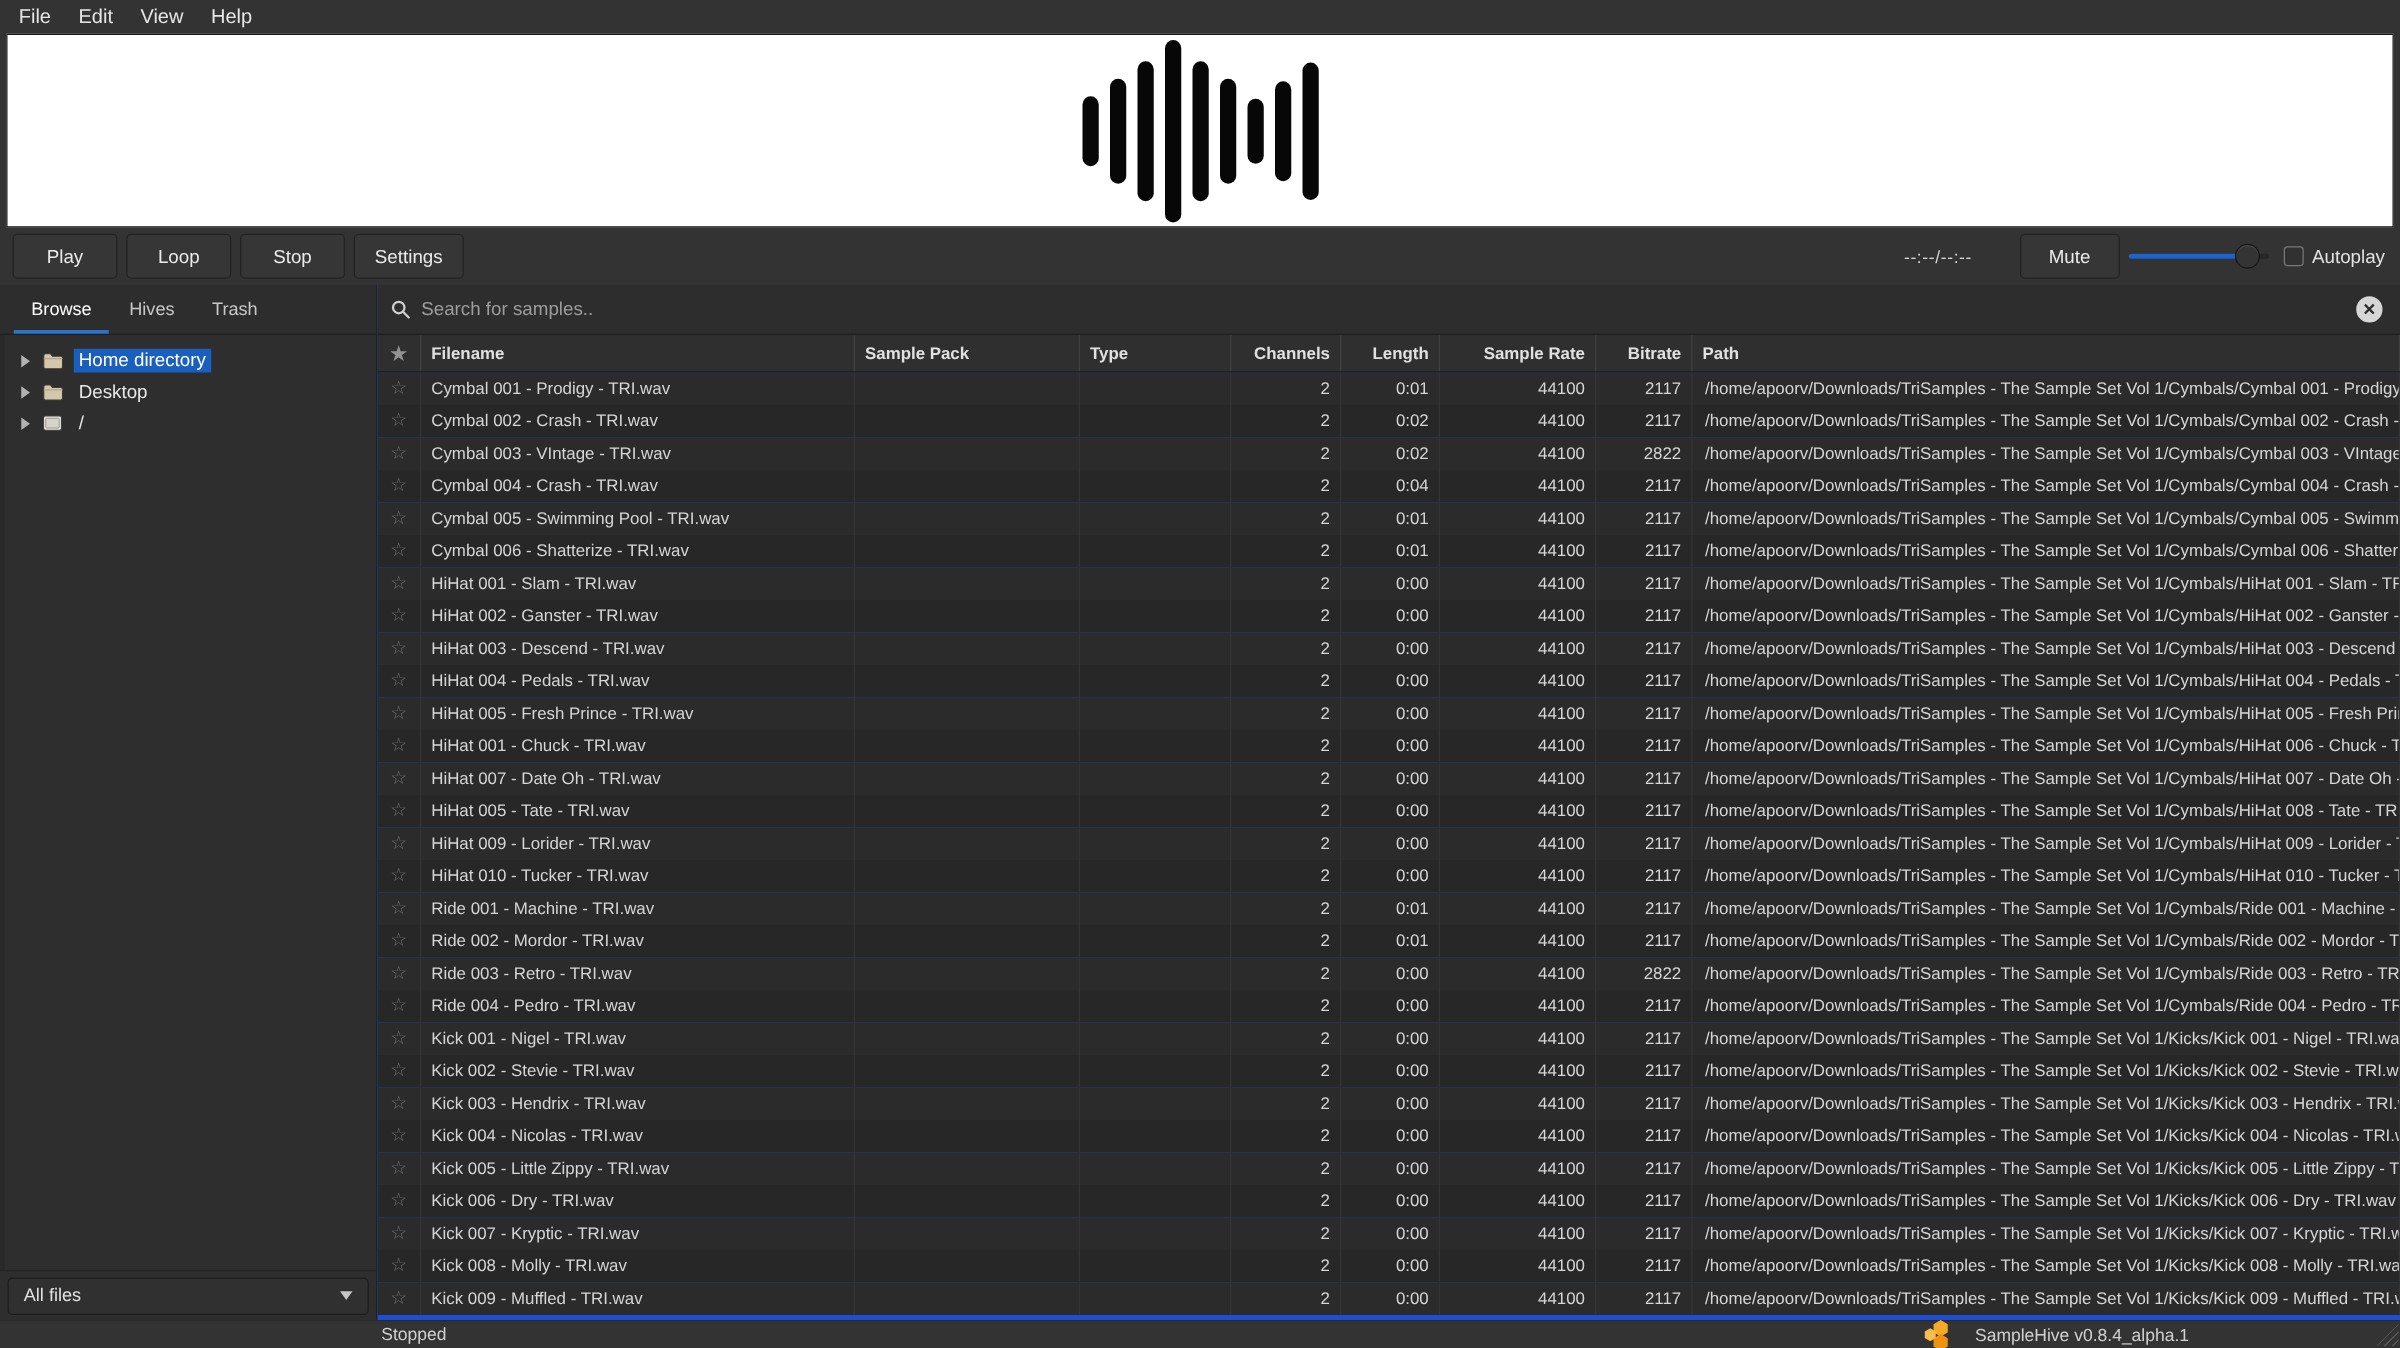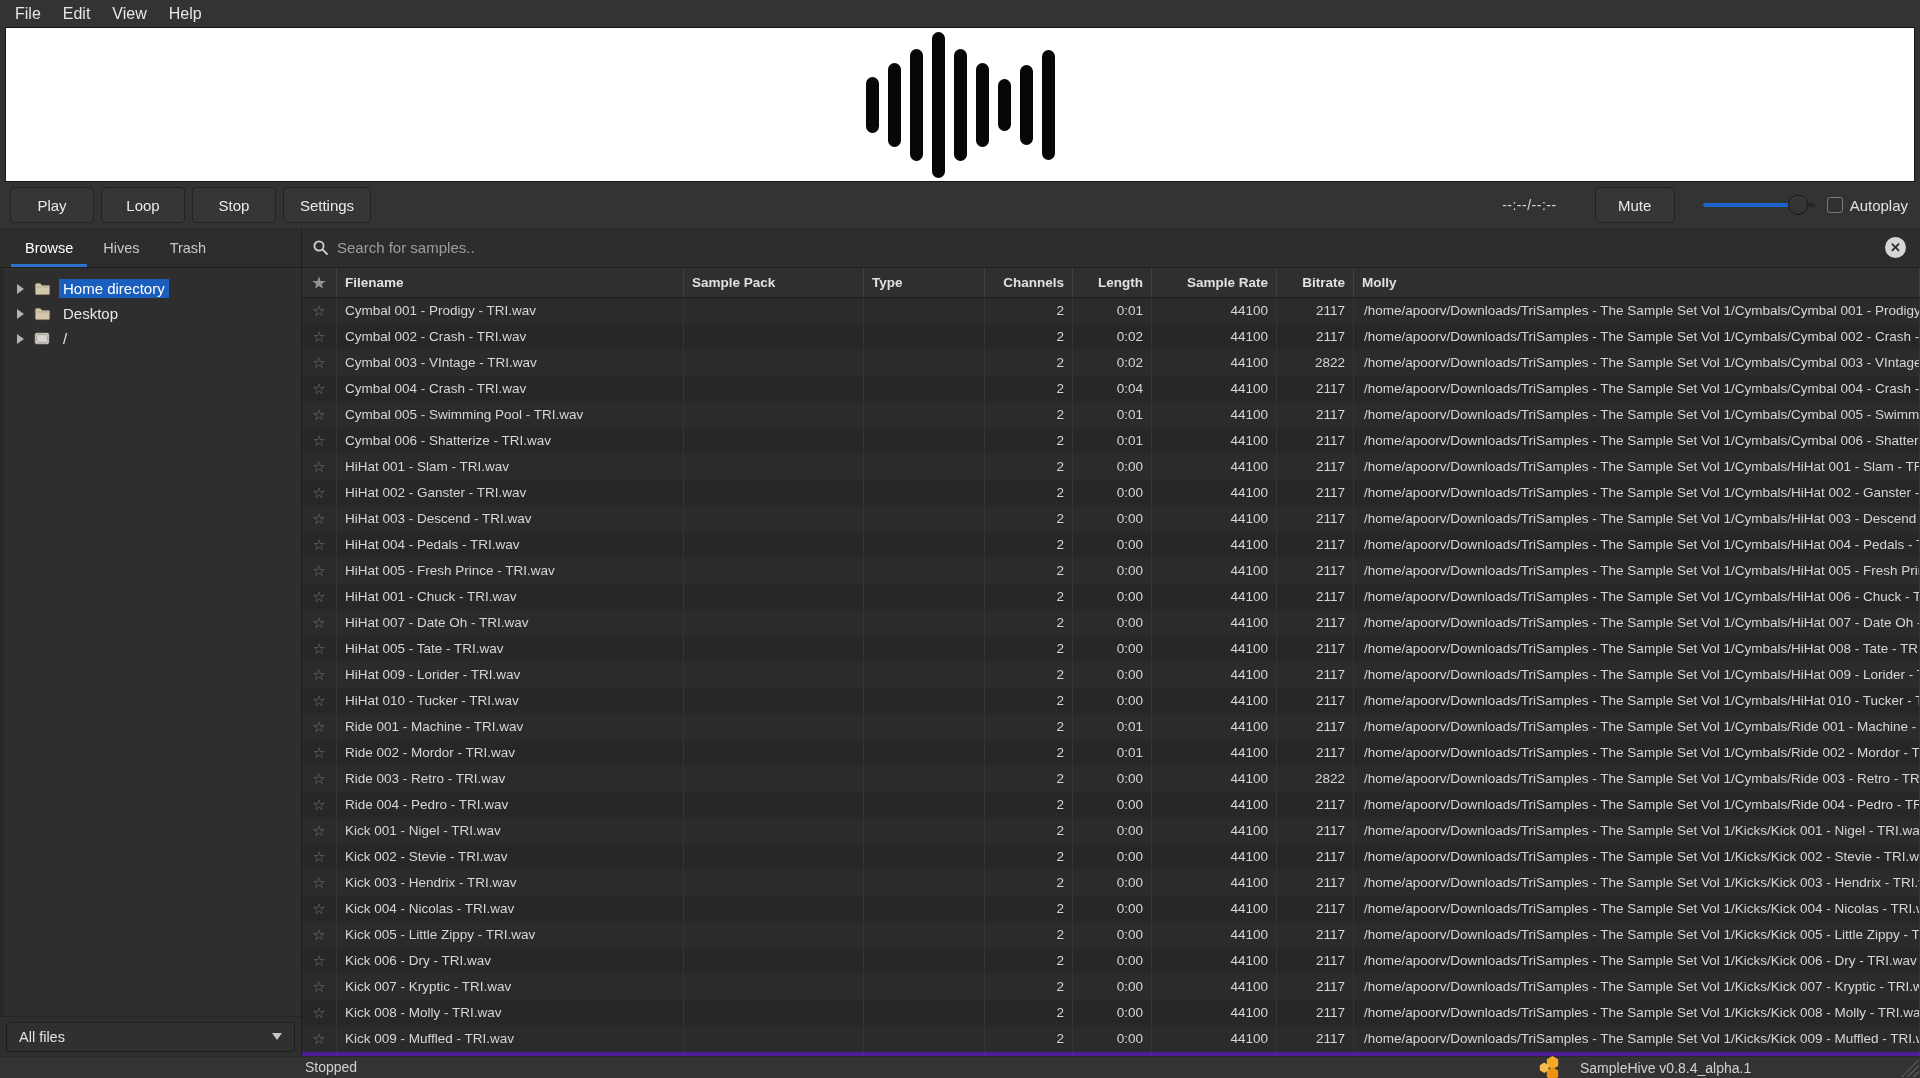--- a/index.html
+++ b/index.html
@@ -20,21 +20,21 @@
   
   #toolbar { position:absolute; top:182px; left:0; right:0; height:46px; background:#333333;
              display:flex; align-items:center; padding:0 10px; }
   .tbtn { height:36px; background:#363636; border:1px solid #222222; border-radius:4px;
           color:#eaeaea; font-size:15px; display:flex; align-items:center; justify-content:center;
           margin-right:7px; cursor:default; }
   #play-btn,#loop-btn,#stop-btn { width:84px; }
   #settings-btn { width:88px; }
   #toolbar-right { margin-left:auto; display:flex; align-items:center; }
   #time-display { color:#d8d8d8; font-size:14px; letter-spacing:0.5px; margin-right:38px; }
-  #mute-btn { width:80px; margin-right:28px; }
+  #mute-btn { width:80px; margin-right:7px; }
   .slider { position:relative; width:112px; height:22px; margin-right:12px; cursor:default; }
   .slider-track { position:absolute; top:9px; left:0; right:0; height:4px; border-radius:2px; background:#262626; }
   .slider-fill  { position:absolute; top:9px; left:0; height:4px; border-radius:2px; background:#1d63cd; }
   .slider-knob  { position:absolute; top:1px; width:20px; height:20px; border-radius:50%;
                   background:#343434; border:1px solid #161616; box-shadow:inset 0 1px 0 #4a4a4a; }
   #autoplay-box { width:16px; height:16px; background:#313131; border:1px solid #787878;
                   border-radius:3px; margin-right:7px; }
   #autoplay-label { color:#e2e2e2; font-size:15px; margin-right:2px; }
 
   
@@ -59,21 +59,21 @@
   .tree-label { color:#e8e8e8; font-size:15px; padding:1px 4px; white-space:nowrap; }
   .tree-label.selected { background:#1b5fbe; color:#ffffff;text-align:right; }
   #filter-area { height:40px; border-top:1px solid #242424; display:flex; align-items:center; padding:0 6px; }
   #filter-combo { flex:1; height:30px; background:#303030; border:1px solid #1c1c1c; border-radius:4px;
                   display:flex; align-items:center; padding:0 12px; cursor:default; }
   #filter-combo .combo-label { color:#e2e2e2; font-size:14.5px; }
   .caret-down { margin-left:auto; width:0; height:0; border-top:7px solid #c6c6c6;
                 border-left:5.5px solid transparent; border-right:5.5px solid transparent; }
 
   
-  #content { flex:1; min-width:0; display:flex; flex-direction:column; background:#4c1d95; }
+  #content { flex:1; min-width:0; display:flex; flex-direction:column; background:#1d4ed8; }
   #search-bar { height:40px; background:#2d2d2d; border-bottom:1px solid #1f1f1f;
                 display:flex; align-items:center; padding:0 10px; }
   #search-input { flex:1; background:transparent; border:none; outline:none; color:#dddddd;
                   font-size:15px; font-family:"Liberation Sans", sans-serif; margin-left:8px; }
   #search-input::placeholder { color:#9d9d9d; }
   .clear-btn { width:21px; height:21px; border-radius:50%; background:#d6d6d6; color:#2a2a2a;
                font-size:13px; font-weight:bold; display:flex; align-items:center; justify-content:center;
                margin-right:4px; cursor:default; }
 
   .grid-cols { display:grid;
@@ -210,21 +210,21 @@
         <div class="hcell ac">
           <div class="hstar" style="display: inline;">★</div>
         </div>
         <div class="hcell al">Filename</div>
         <div class="hcell al">Sample Pack</div>
         <div class="hcell al">Type</div>
         <div class="hcell ar">Channels</div>
         <div class="hcell ar">Length</div>
         <div class="hcell ar">Sample Rate</div>
         <div class="hcell ar">Bitrate</div>
-        <div class="hcell al">Molly</div>
+        <div class="hcell al">Path</div>
       </div>
     <div id="sample-list">
         <div class="row grid-cols even">
           <div class="cell ac"><div class="rstar" style="display: inline;">☆</div></div>
           <div class="cell al">Cymbal 001 - Prodigy - TRI.wav</div>
           <div class="cell al"></div>
           <div class="cell al"></div>
           <div class="cell ar">2</div>
           <div class="cell ar">0:01</div>
           <div class="cell ar">44100</div>

